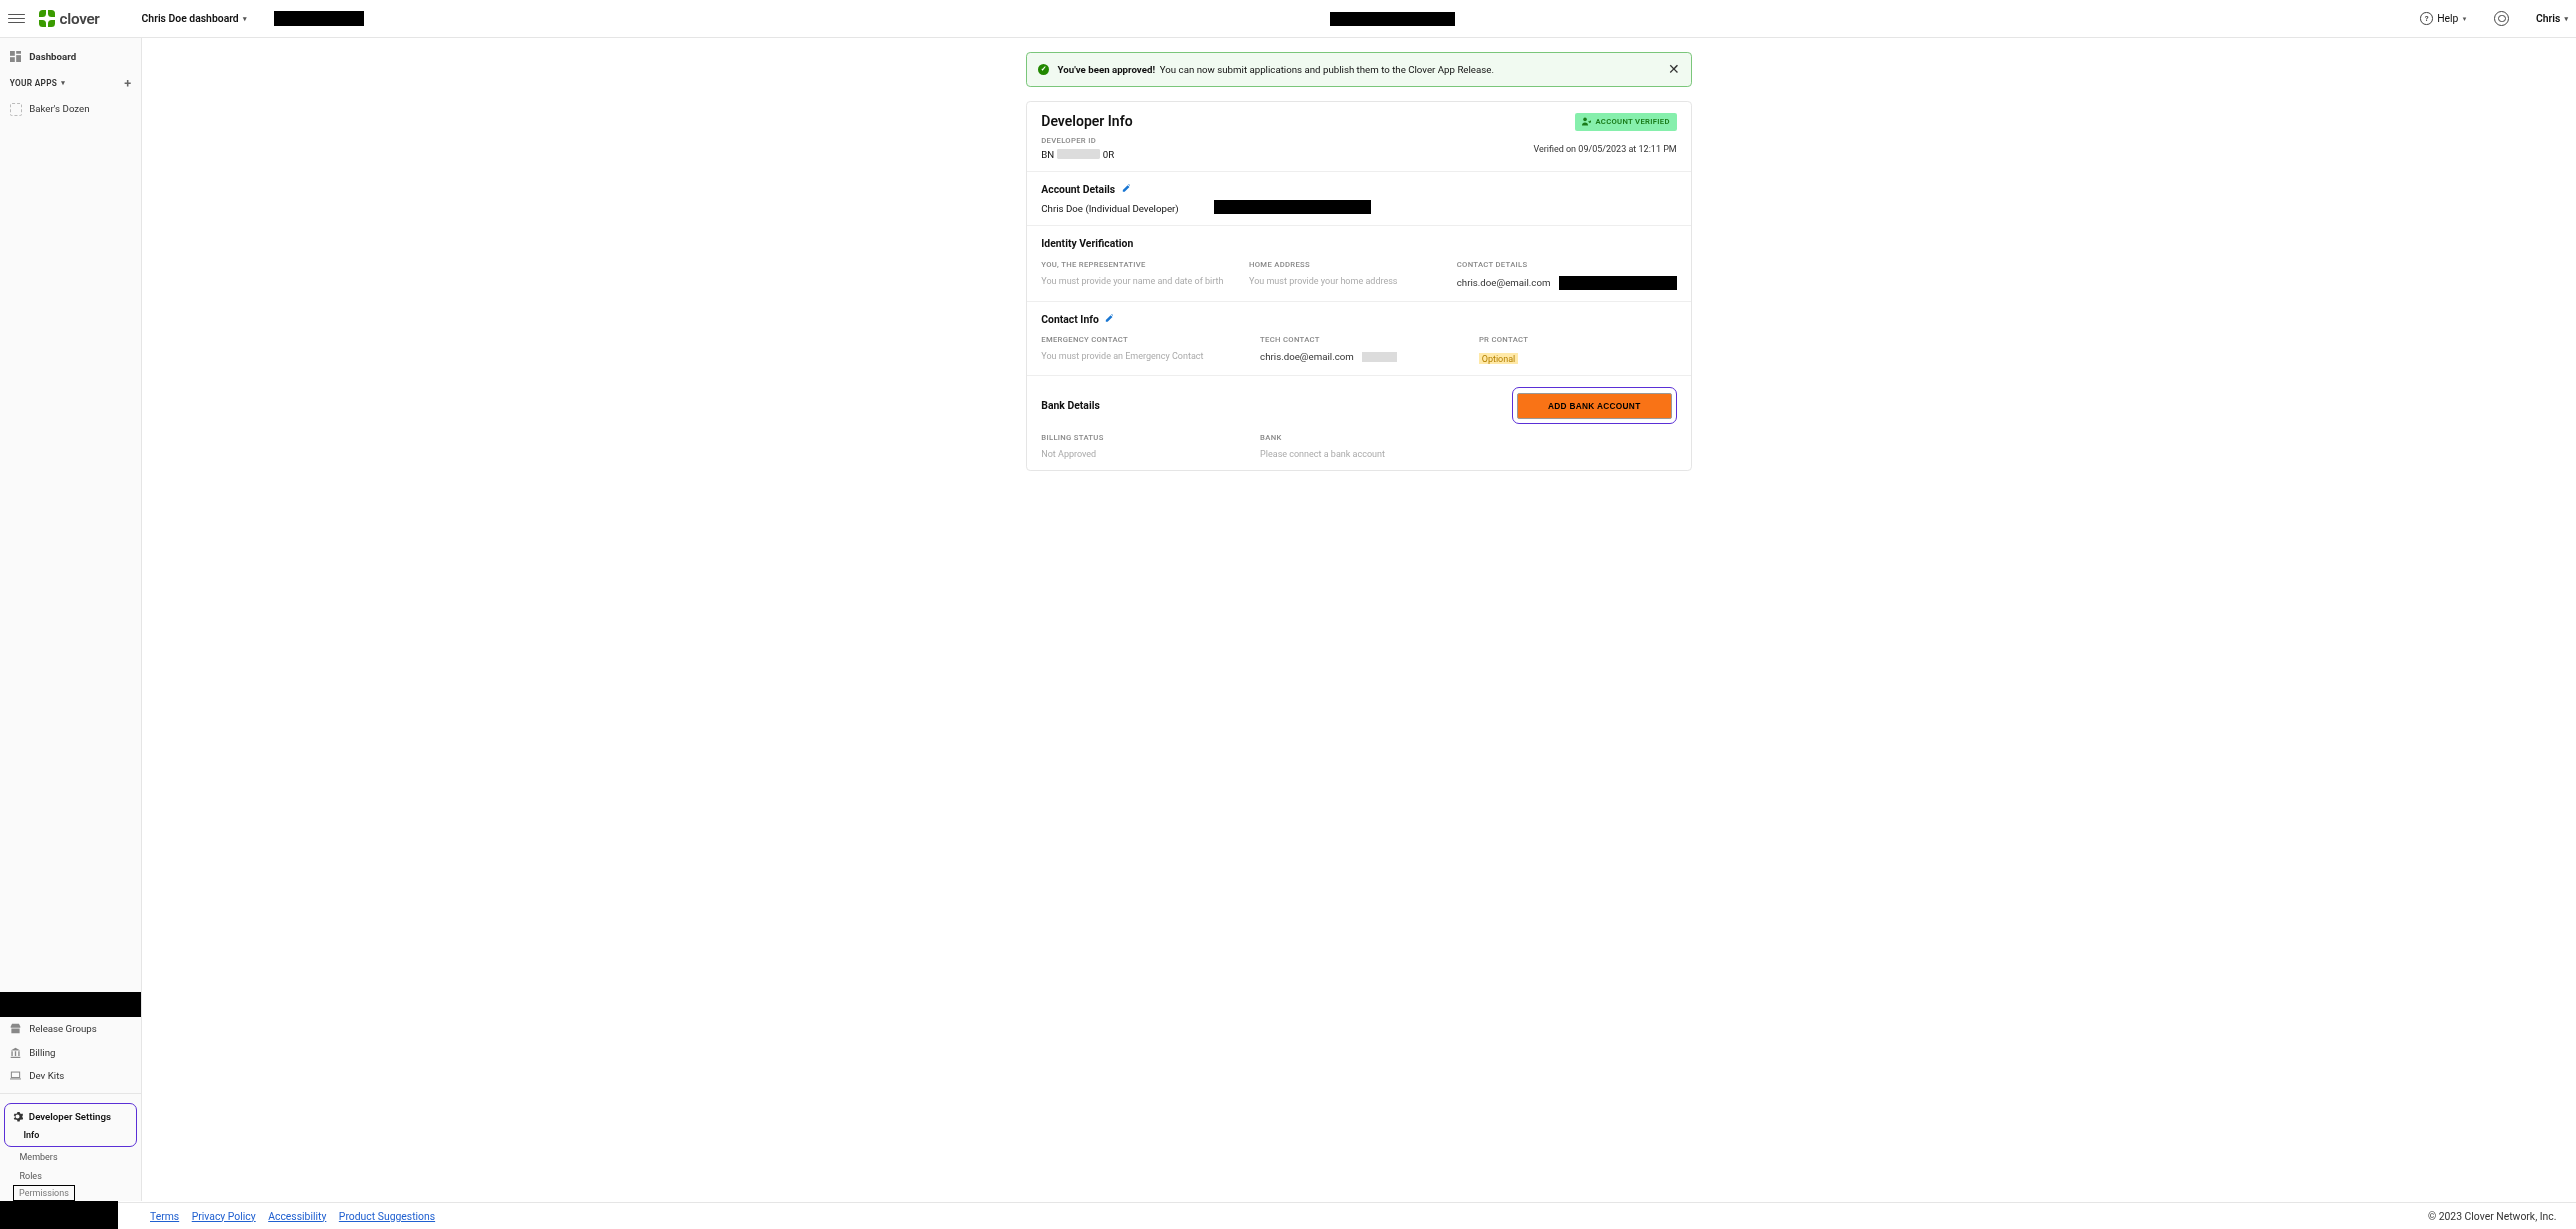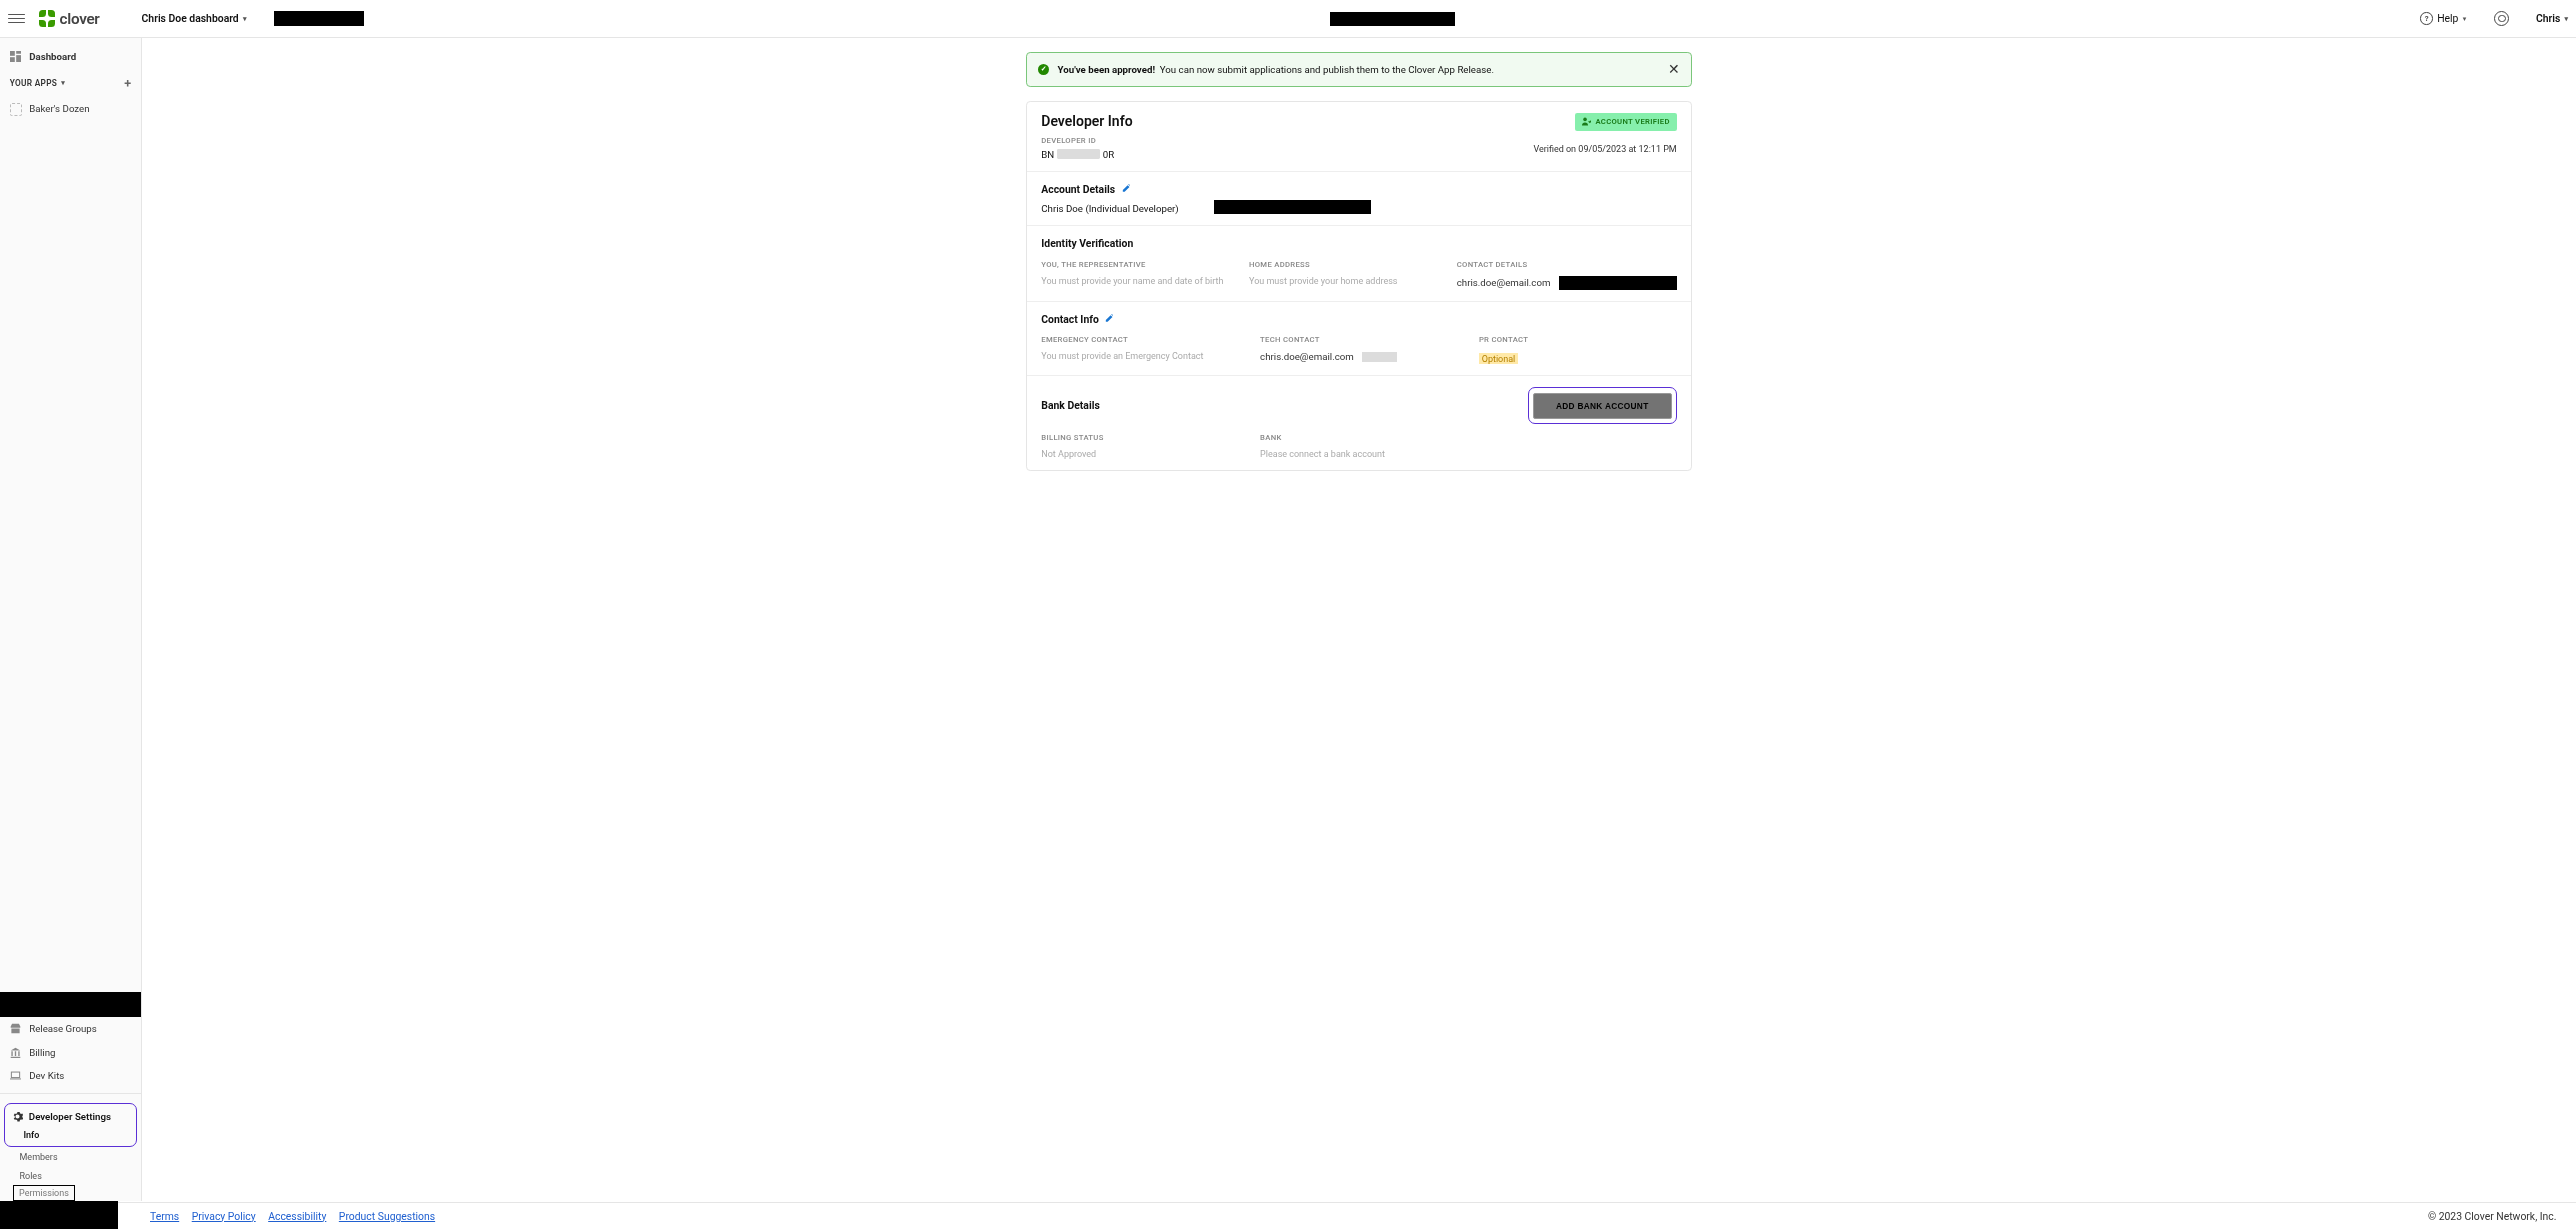--- a/index.html
+++ b/index.html
@@ -79,21 +79,21 @@
   .col-head{ font-size:7.7px;letter-spacing:0.3px;color:#888;font-weight:500;margin-bottom:7px;}
   .col-text{ font-size:9px;color:#aaa;}
   .col-value{ font-size:9.7px;color:#333;}
   .contact-row{ display:flex;align-items:center;gap:8.3px;}
   .contact-redact{ width:118px;height:14px;background:#000;}
   .tech-redact{ width:35px;height:9.7px;background:#dcdcdc;}
   .optional{ background:#ffe9a8; color:#b58100; padding:0.7px 2.8px; font-size:9px;}
   
   .bank-head-row{ display:flex;align-items:center;}
   .add-bank-wrap{ border:1.7px solid #5a2fd6;border-radius:7px;padding:4.2px;margin-left:auto;}
-  .add-bank-btn{ border:0.7px solid #999;background:#737373;padding:7px 22px;font-size:8.3px;font-weight:600;letter-spacing:0.3px;cursor:pointer;border-radius:2.1px;}
+  .add-bank-btn{ border:0.7px solid #999;background:#f97316;padding:7px 30px;font-size:8.3px;font-weight:600;letter-spacing:0.3px;cursor:pointer;border-radius:2.1px;}
   
   
   .footer{ position:fixed;bottom:0;left:0;right:0;height:27px;border-top:0.7px solid #e5e5e5;background:#fff;display:flex;align-items:center;padding:0 19.5px;font-size:10.4px;gap:12.5px; z-index:5;}
   .footer a{ color:#2060d0; text-decoration:underline; cursor:pointer;}
   .footer-black-left{ position:fixed; bottom:0; left:0; width:118px; height:28px; background:#000; z-index:6;}
   .footer-copy{ margin-left:auto;color:#333;}
   
   svg{ display:block;}
 </style>
 </head>

